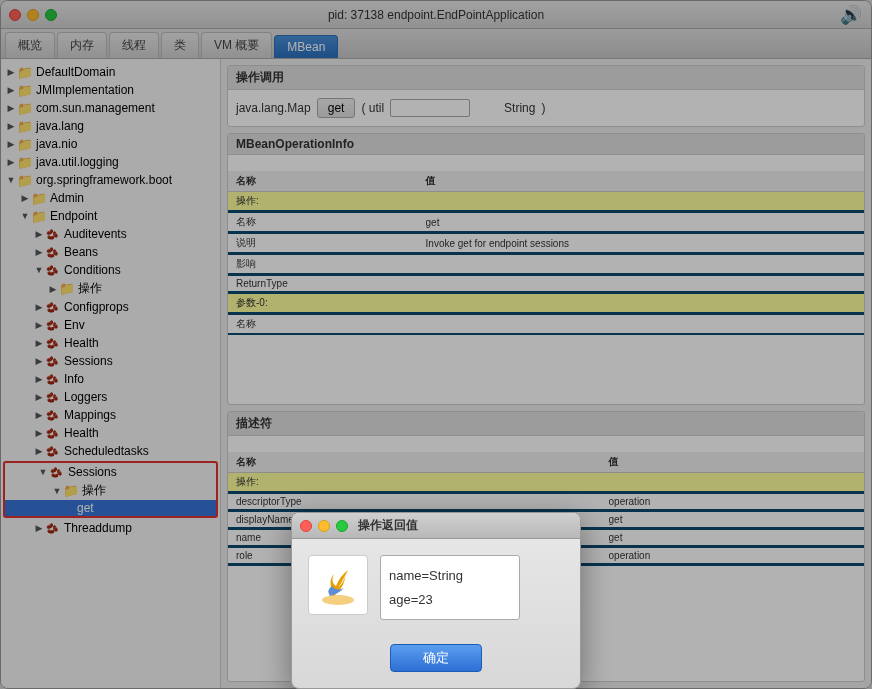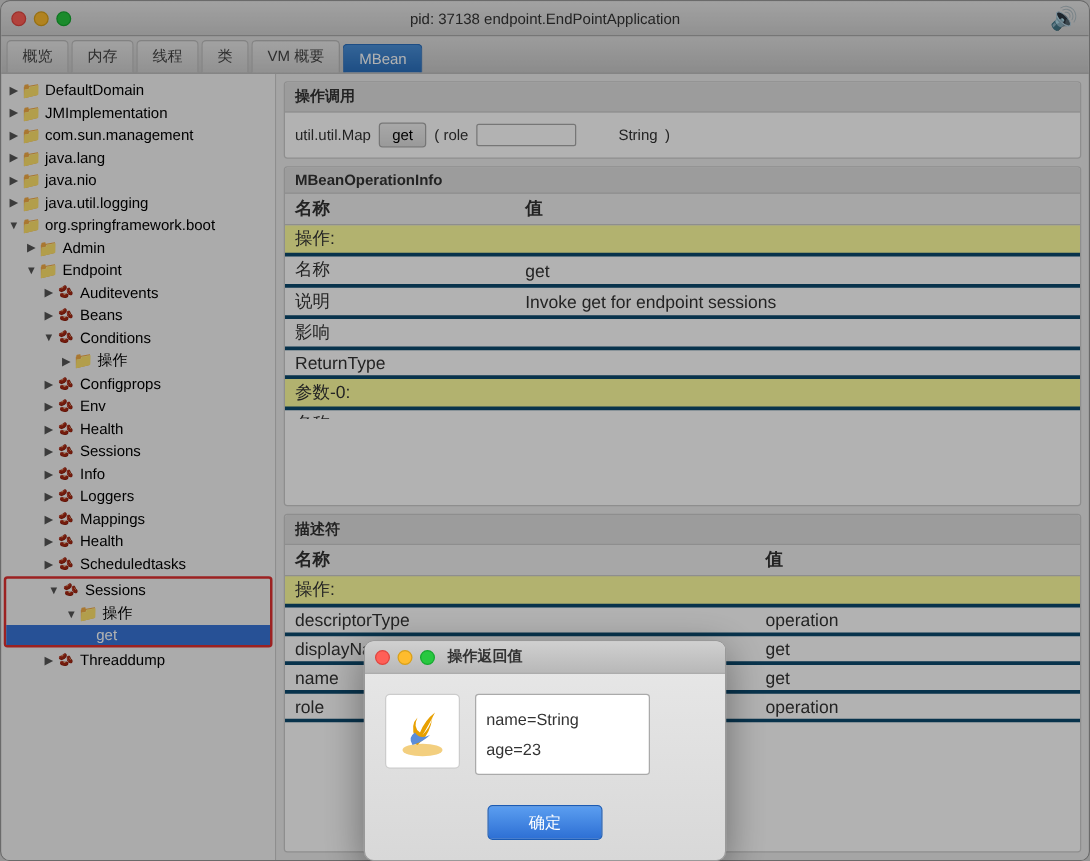--- a/index.html
+++ b/index.html
@@ -195,21 +195,22 @@
       border: 1px solid #aaa;
       border-radius: 2px;
       padding: 1px 4px;
       font-size: 12px;
       width: 80px;
     }
     
     .data-table {
       width: 100%;
       border-collapse: collapse;
-      font-size: 14px;
+      font-size: 10px;
+      margin-top: 16px;
     }
     .data-table th {
       background: #f0f0f0;
       border-bottom: 1px solid #ccc;
       padding: 3px 8px;
       text-align: left;
       font-weight: bold;
       color: #333;
     }
     .data-table td {
@@ -488,23 +489,23 @@
         <span class="tree-label">Threaddump</span>
       </div>
 
     </div>
 
     <div class="right-panel">
 
       <div class="panel-section">
         <div class="section-header">操作调用</div>
         <div class="operation-invoke">
-          <span class="method-type">util.util.Map</span>
+          <span class="method-type">java.lang.Map</span>
           <button class="invoke-btn">get</button>
-          <span class="param-label">( role</span>
+          <span class="param-label">( util</span>
           <input class="param-input" value="" style="">
           <span style="font-size:12px;color:#333;margin-left:28px;">String</span>
           <span class="param-label">)</span>
         </div>
       </div>
 
       <div class="panel-section" style="flex: 1; overflow: hidden; display: flex; flex-direction: column;">
         <div class="section-header">MBeanOperationInfo</div>
         <div class="table-scroll">
           <table class="data-table">

